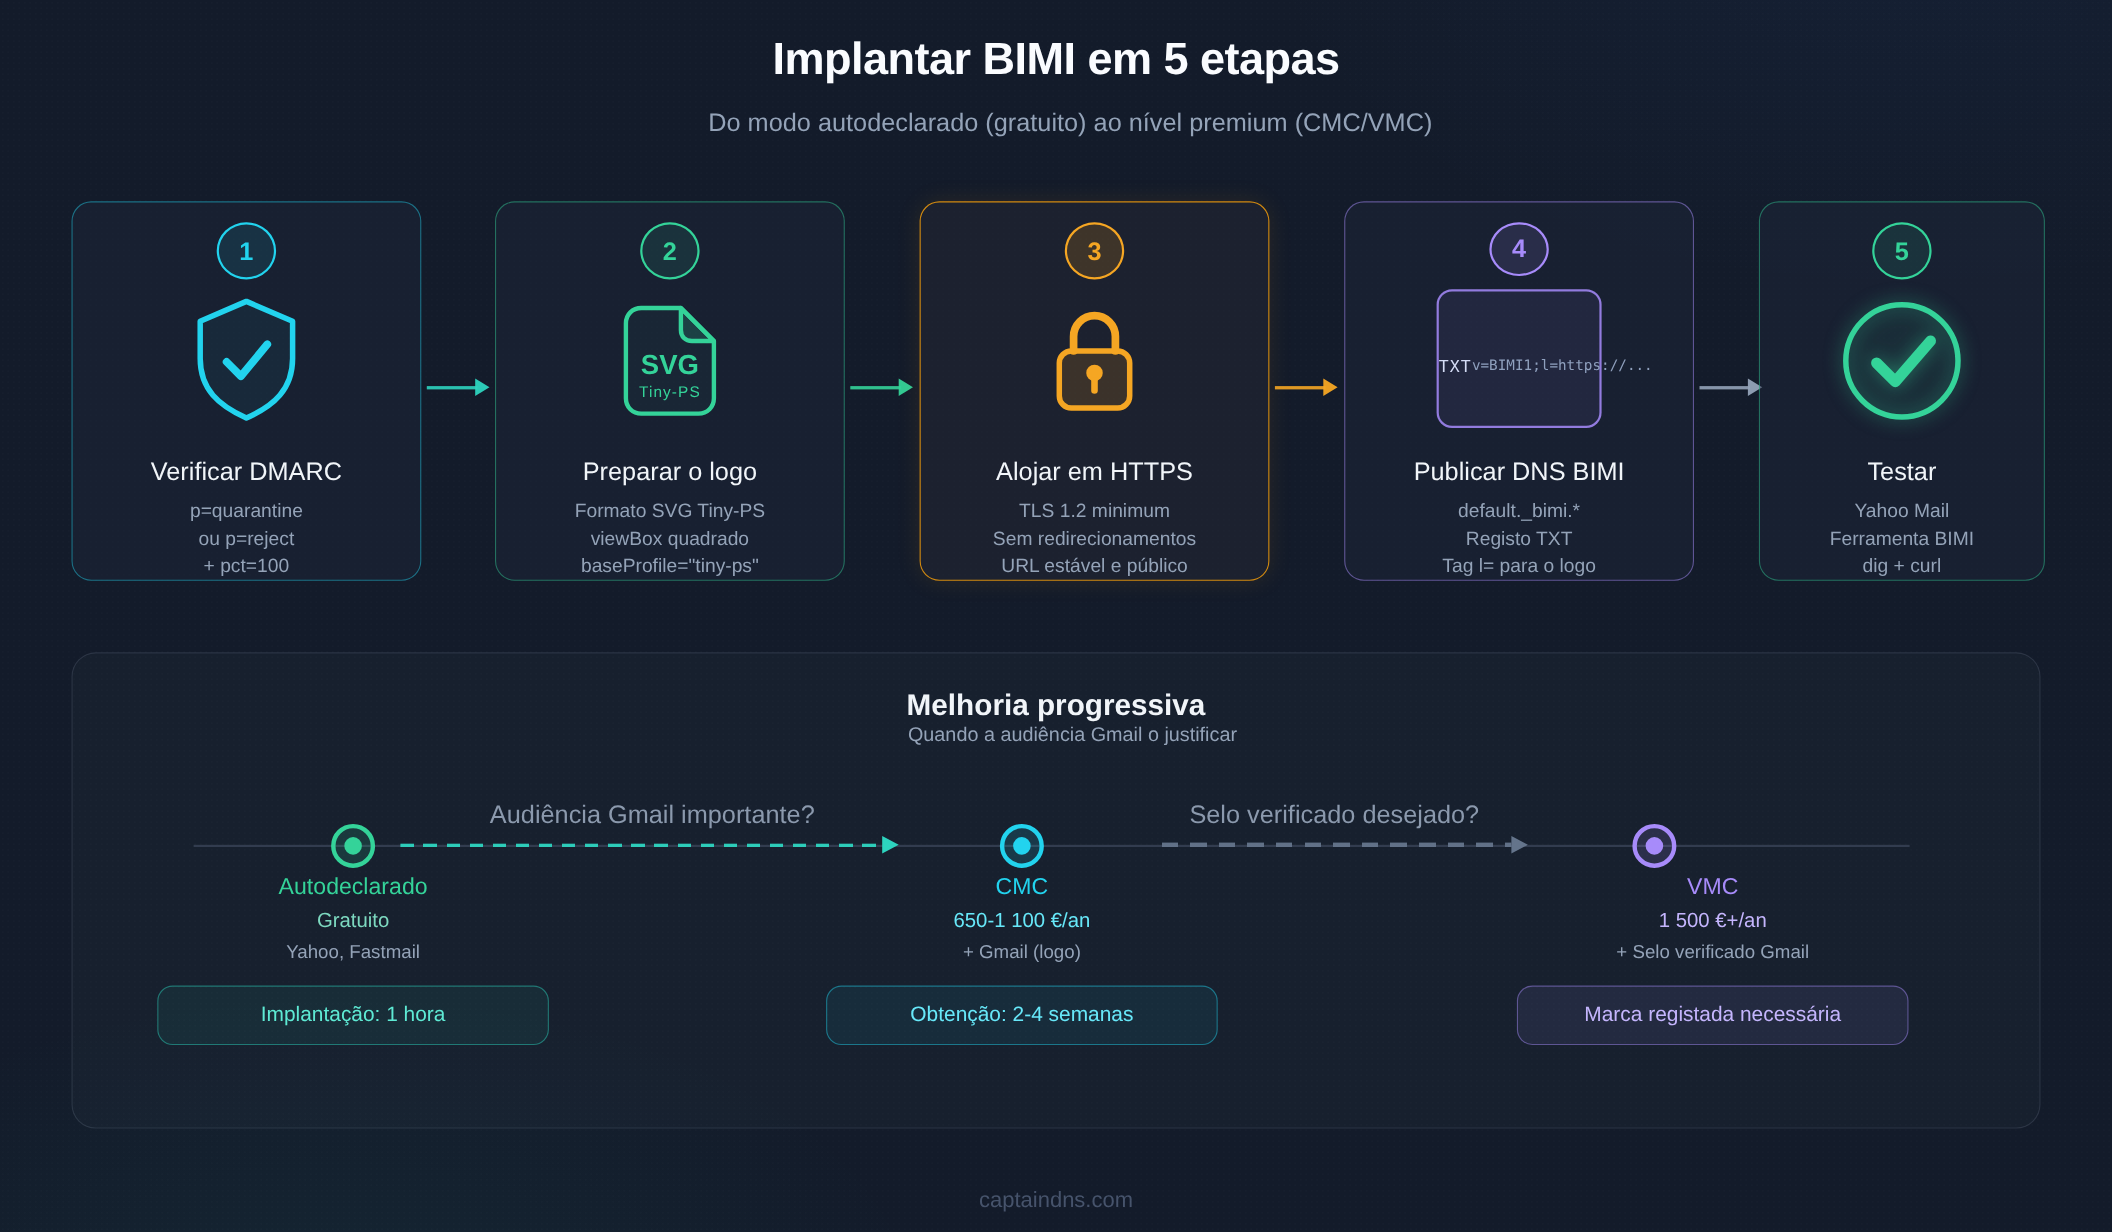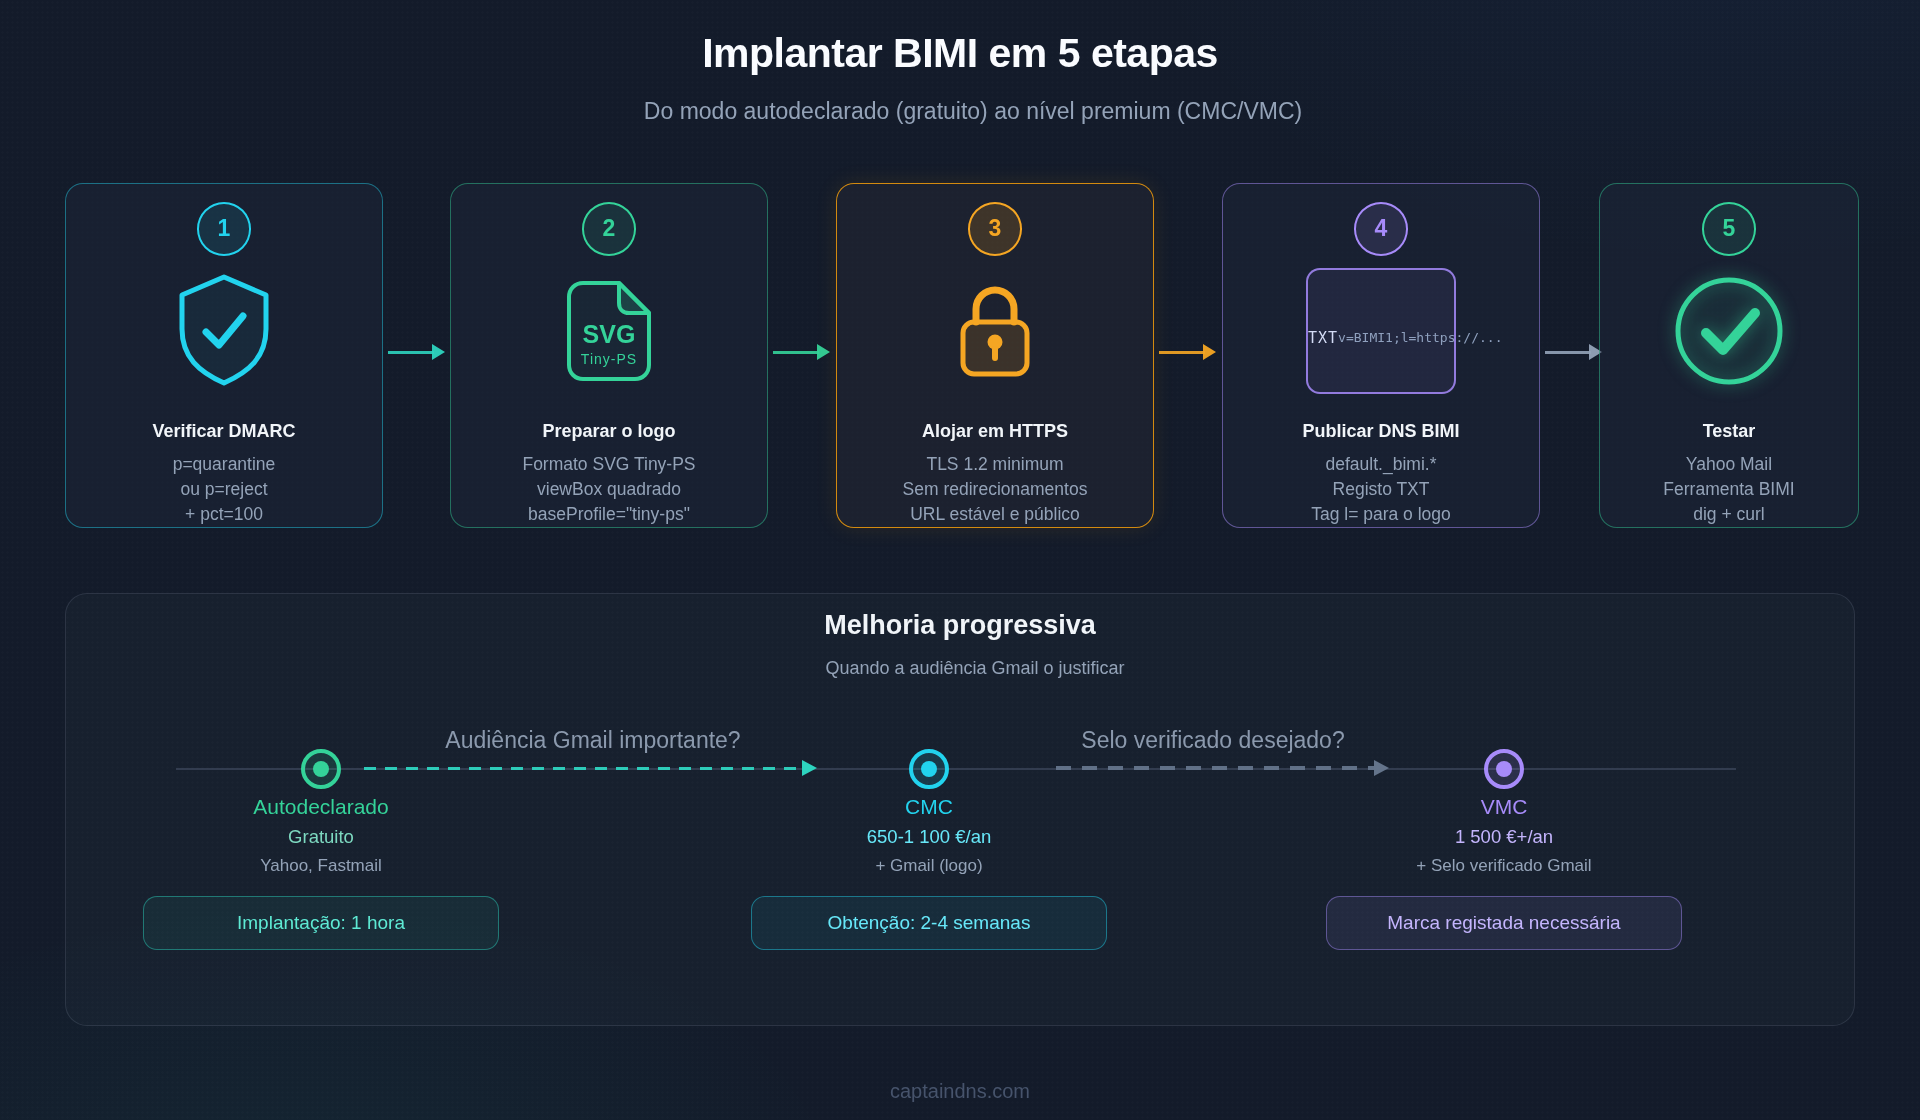--- a/index.html
+++ b/index.html
@@ -51,21 +51,21 @@
     display:flex; align-items:center; justify-content:center;
     font-size:23px; font-weight:700; color:var(--c);
     margin-bottom:12px;
   }
   .c1 .step-num { background:rgba(34,211,238,0.10); }
   .c2 .step-num { background:rgba(52,211,153,0.10); }
   .c3 .step-num { background:rgba(245,158,11,0.16); }
   .c4 .step-num { background:rgba(167,139,250,0.12); }
   .c5 .step-num { background:rgba(52,211,153,0.10); }
   .icon-box { height:128px; display:flex; align-items:center; justify-content:center; margin-bottom:2px; }
-  .card-title { font-size:18px; font-weight:700; color:#f1f5f9; margin-top:24px; margin-bottom:10px; }
+  .card-title { font-size:23px; font-weight:400; color:#f1f5f9; margin-top:24px; margin-bottom:10px; }
   .card-lines { font-size:17.5px; color:#94a3b8; }
   .card-lines .line { line-height:25px; }
   
   .txt-rec {
     width:150px; height:126px; border-radius:14px;
     border:2px solid rgba(167,139,250,0.85);
     background:rgba(167,139,250,0.07);
     display:flex; flex-direction:row; align-items:center; padding-top:14px;
   }
   .rec-type { font-family:"DejaVu Sans Mono","Liberation Mono",monospace; font-size:15px; letter-spacing:1px; color:#d4dcf5; }
@@ -76,21 +76,21 @@
   .flow-arrow .shaft { position:absolute; left:0; top:6.5px; width:46px; height:3px; background:var(--c); opacity:.9; }
   .flow-arrow .head  { position:absolute; left:44px; top:0; width:0; height:0;
     border-left:13px solid var(--c); border-top:8px solid transparent; border-bottom:8px solid transparent; opacity:.95; }
   
   .panel {
     position:absolute; left:65px; top:593px; width:1790px; height:433px;
     border:1px solid rgba(148,163,184,0.17);
     border-radius:22px;
     background:rgba(148,163,184,0.035);
   }
-  .panel-title { position:absolute; top:16px; left:0; width:100%; text-align:center; font-size:27px; font-weight:700; color:#f1f5f9; }
+  .panel-title { position:absolute; top:32px; left:0; width:100%; text-align:center; font-size:27px; font-weight:700; color:#f1f5f9; }
   .panel-sub   { position:absolute; top:64px; left:15px; width:100%; text-align:center; font-size:18px; color:#94a3b8; }
   .baseline { position:absolute; top:174px; left:110px; width:1560px; height:2px; background:rgba(100,116,139,0.35); }
   .trans-label { position:absolute; top:133px; width:400px; text-align:center; font-size:23px; color:#8b99ad; }
   .dash { position:absolute; top:173px; height:3px;
     background-image:repeating-linear-gradient(90deg, var(--c) 0 12px, transparent 12px 21px); opacity:.95; }
   .dash.thick { height:4px; top:172px; background-image:repeating-linear-gradient(90deg, var(--c) 0 15px, transparent 15px 26px); }
   .dash-head { position:absolute; top:166px; width:0; height:0;
     border-left:15px solid var(--c); border-top:8px solid transparent; border-bottom:8px solid transparent; }
   .tl-node {
     position:absolute; top:155px; width:40px; height:40px; border-radius:50%;
@@ -261,21 +261,21 @@
       <div class="badge">Implantação: 1 hora</div>
     </div>
 
     <div class="tier t2" style="left: 653px; --c: #22d3ee;">
       <div class="name">CMC</div>
       <div class="price">650-1 100 €/an</div>
       <div class="detail">+ Gmail (logo)</div>
       <div class="badge">Obtenção: 2-4 semanas</div>
     </div>
 
-    <div class="tier t3" style="left: 1228px; --c: #a78bfa;">
+    <div class="tier t3" style="left: 1281px; --c: #a78bfa;">
       <div class="name">VMC</div>
       <div class="price">1 500 €+/an</div>
       <div class="detail">+ Selo verificado Gmail</div>
       <div class="badge">Marca registada necessária</div>
     </div>
   </section>
 
   <div class="footer">captaindns.com</div>
 
 </div>

